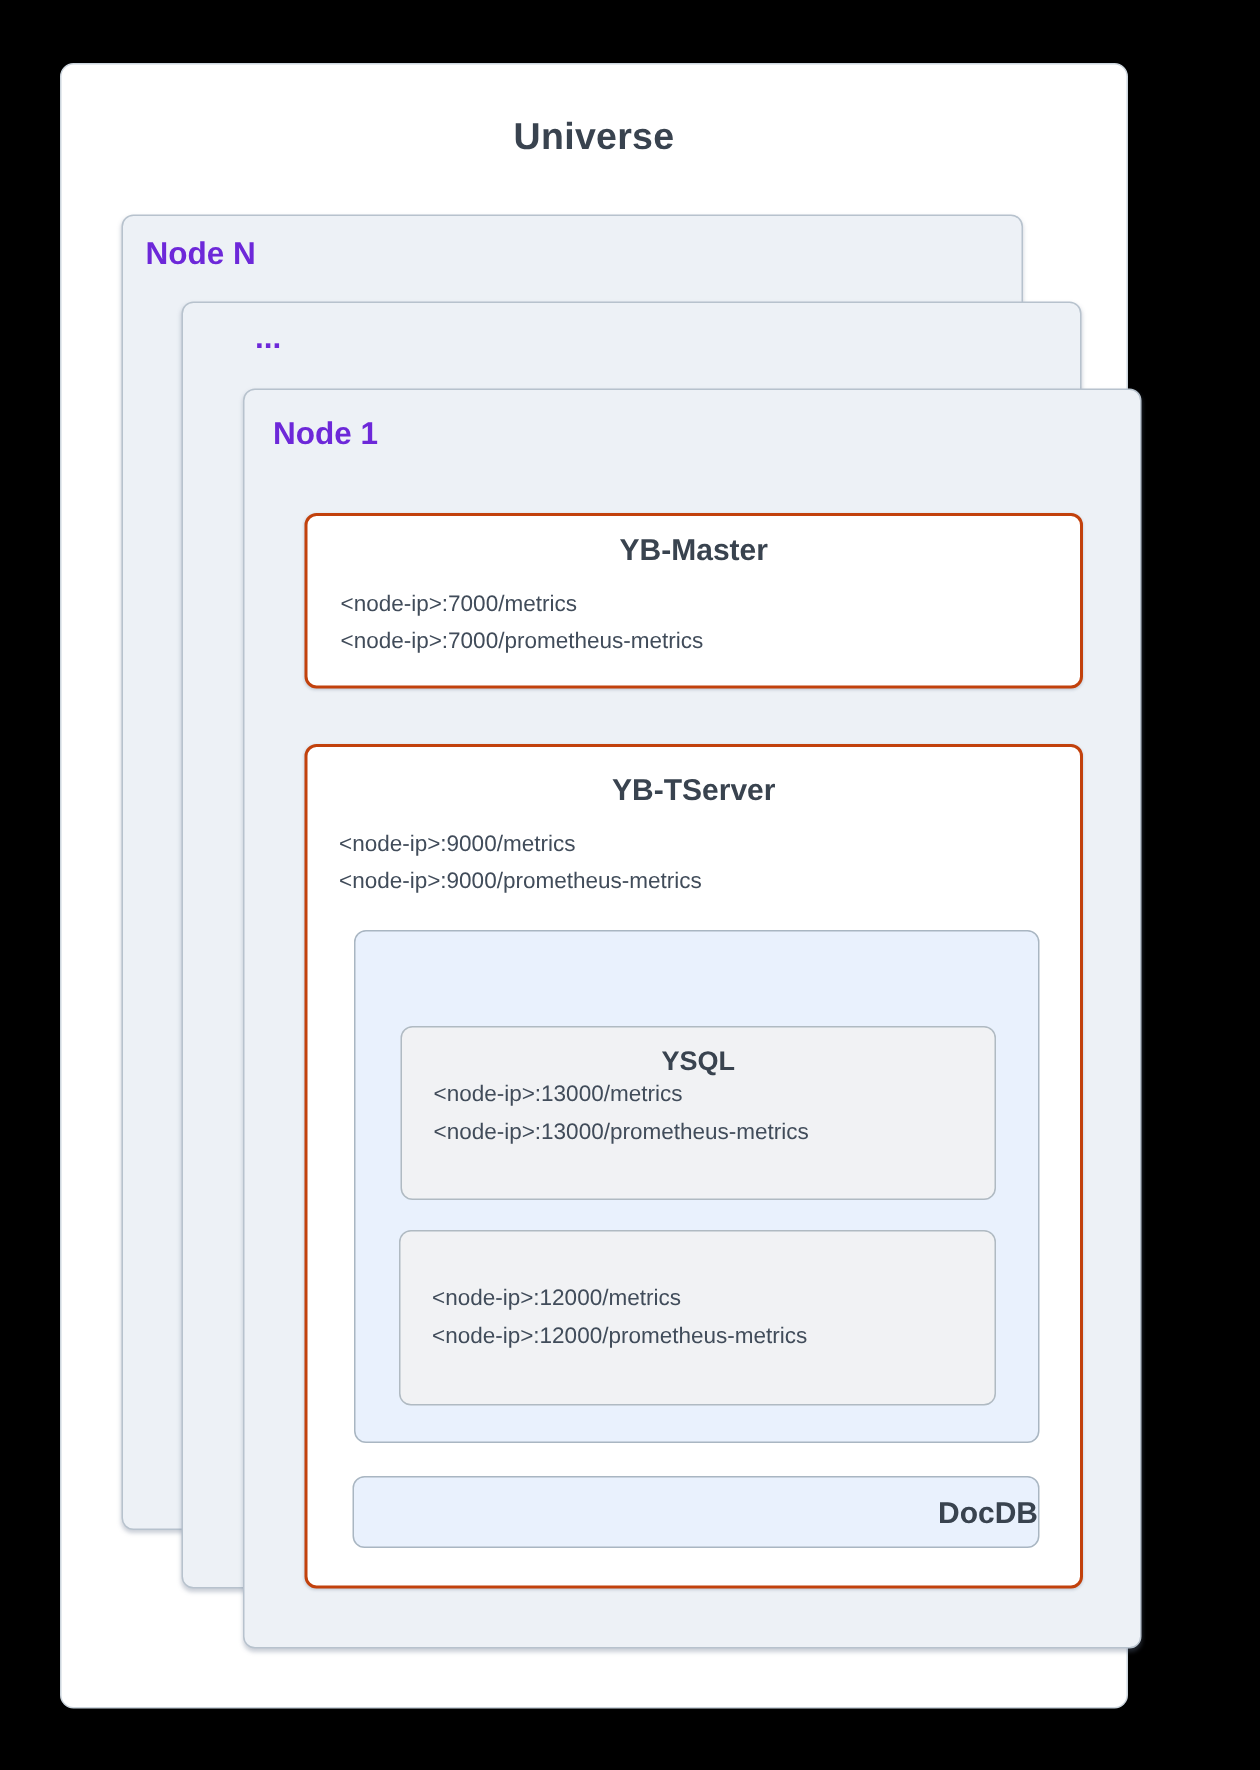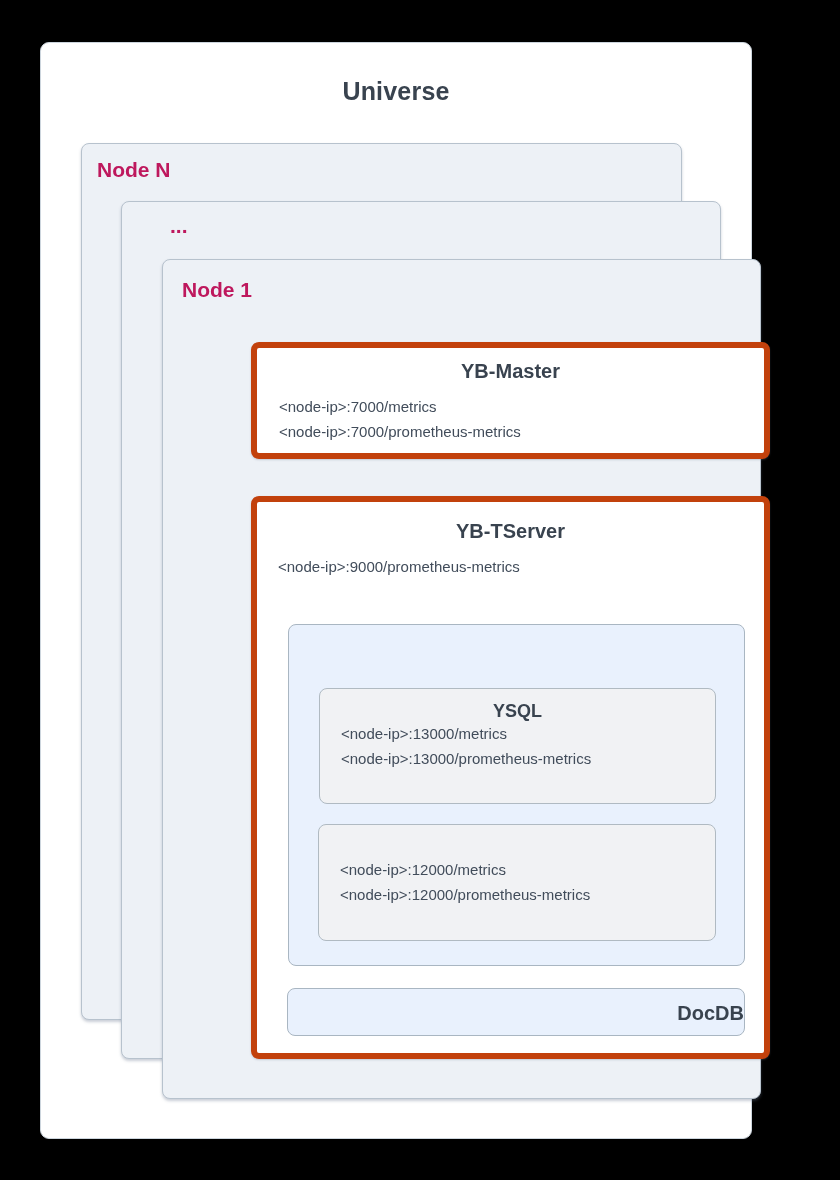--- a/index.html
+++ b/index.html
@@ -30,33 +30,32 @@
     background: #edf1f6;
     border: 1px solid #b7c2cd;
     border-radius: 8px;
     box-shadow: 0 2px 3px rgba(100,116,139,.35);
   }
   .node-n   { left: 40px;  top: 100px; width: 601px; height: 877px; }
   .node-mid { left: 80px;  top: 158px; width: 600px; height: 858px; }
   .node-1   { left: 121px; top: 216px; width: 599px; height: 840px; }
   .node-label {
     position: absolute;
-    font-size: 21px; font-weight: 700; color: #be185d;
+    font-size: 21px; font-weight: 700; color: #6d28d9;
   }
   .node-n .node-label   { left: 15px; top: 14px; }
   .node-mid .node-label { left: 48px; top: 12px; }
   .node-1 .node-label   { left: 19px; top: 18px; text-align: right; }
 
   .white-box {
     position: absolute;
     background: #ffffff;
-    border: 6px solid #c2410c;
+    border: 2px solid #c2410c;
     border-radius: 8px;
     box-shadow: 0 1px 2px rgba(100,116,139,.3);
-    margin-left: 48px;
   }
   .yb-master  { left: 40px; top: 82px;  width: 519px; height: 117px; }
   .yb-tserver { left: 40px; top: 236px; width: 519px; height: 563px; }
 
   .box-title {
     position: absolute; left: 0; width: 100%;
     text-align: center;
     font-size: 20px; font-weight: 700; color: #39434f;
   }
   .yb-master .box-title  { top: 12px; }
@@ -128,20 +127,21 @@
       <div class="box-title">YB-Master</div>
       <div class="metric-lines">
         <div>&lt;node-ip&gt;:7000/metrics</div>
         <div>&lt;node-ip&gt;:7000/prometheus-metrics</div>
       </div>
     </div>
 
     <div class="white-box yb-tserver">
       <div class="box-title">YB-TServer</div>
       <div class="metric-lines">
+        <div>&lt;node-ip&gt;:9000/metrics</div>
         <div>&lt;node-ip&gt;:9000/prometheus-metrics</div>
       </div>
 
       <div class="yql-box">
 
         <div class="sub-box ysql">
           <div class="box-title">YSQL</div>
           <div class="metric-lines">
             <div>&lt;node-ip&gt;:13000/metrics</div>
             <div>&lt;node-ip&gt;:13000/prometheus-metrics</div>

